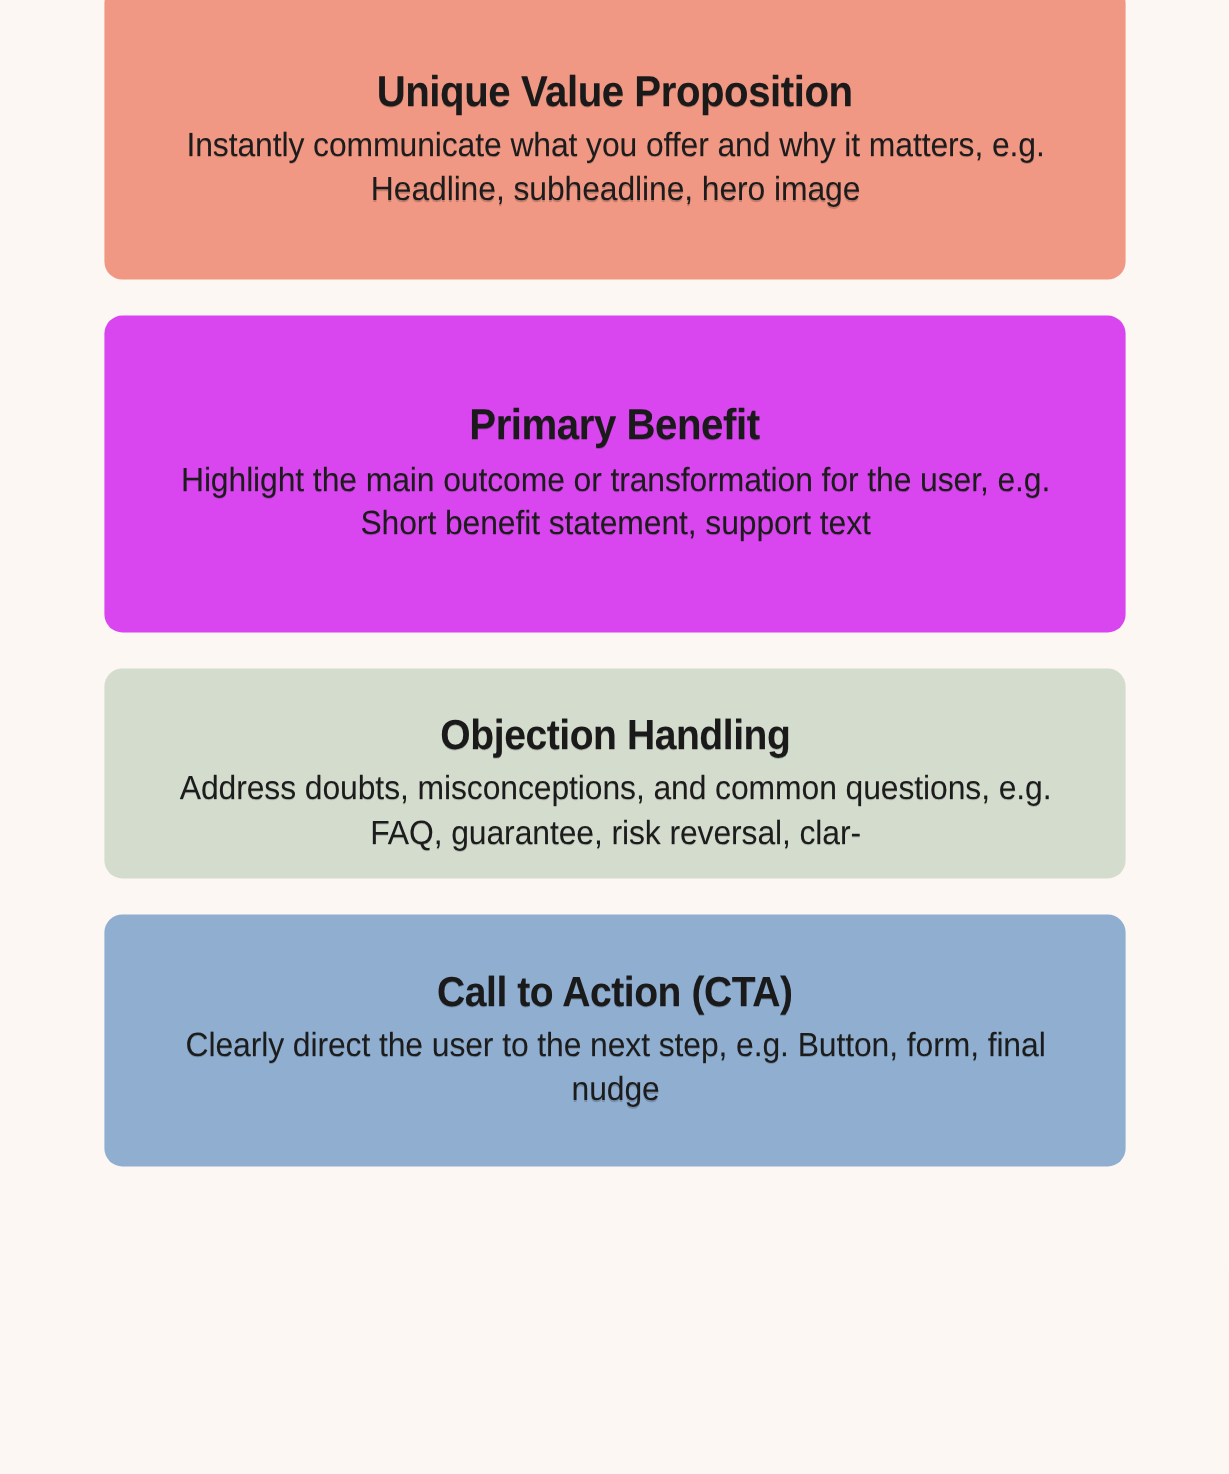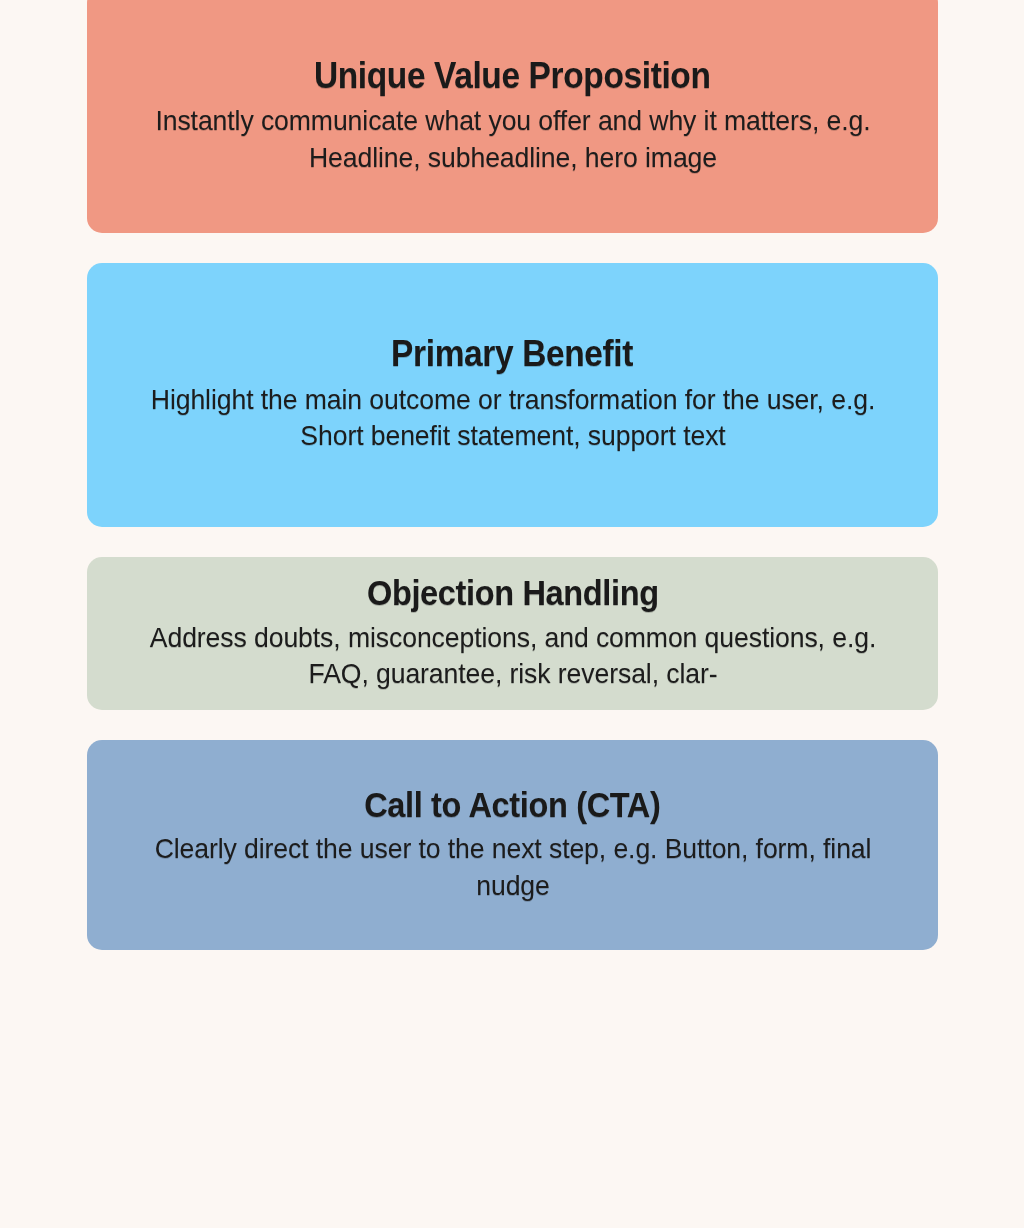--- a/index.html
+++ b/index.html
@@ -70,42 +70,42 @@
     transform-origin: center center;
     text-shadow: 0 1px 0 rgba(0,0,0,0.18);
     margin: 0;
     max-width: 790px;
   }
 
   
   .card-uvp       { height: 245px; background: #F09883; padding-top: 30px; }
   .card-benefit   { height: 264px; background: #C4D4E2; }
   .card-evidence  { height: 215px; background: #EDDFCA; }
-  .card-objection { height: 153px; background: #D4DCCE; }
+  .card-objection { height: 175px; background: #D4DCCE; justify-content: flex-end; }
   .card-cta       { height: 210px; background: #8FAED0; }
 
   .card-uvp .card-title      { font-size: 36px; }
   .card-benefit .card-title  { font-size: 36px; }
   .card-evidence .card-title { font-size: 35px; }
   .card-objection .card-title{ font-size: 35px; }
   .card-cta .card-title      { font-size: 35px; }
 </style>
 </head>
 <body>
 
 <div id="infographic">
 
   <div class="card-stack">
 
     <section class="card card-uvp" style="background: rgb(240, 152, 131);">
       <h2 class="card-title">Unique Value Proposition</h2>
       <p class="card-body">Instantly communicate what you offer and why it matters, e.g. Headline, subheadline, hero image</p>
     </section>
 
-    <section class="card card-benefit" style="background: #7dd3fc;">
+    <section class="card card-benefit" style="background: #d946ef;">
       <h2 class="card-title">Primary Benefit</h2>
       <p class="card-body">Highlight the main outcome or transformation for the user, e.g. Short benefit statement, support text</p>
     </section>
 
 
     <section class="card card-objection" style="background: rgb(212, 220, 206);">
       <h2 class="card-title">Objection Handling</h2>
       <p class="card-body">Address doubts, misconceptions, and common questions, e.g. FAQ, guarantee, risk reversal, clar-</p>
     </section>
 

